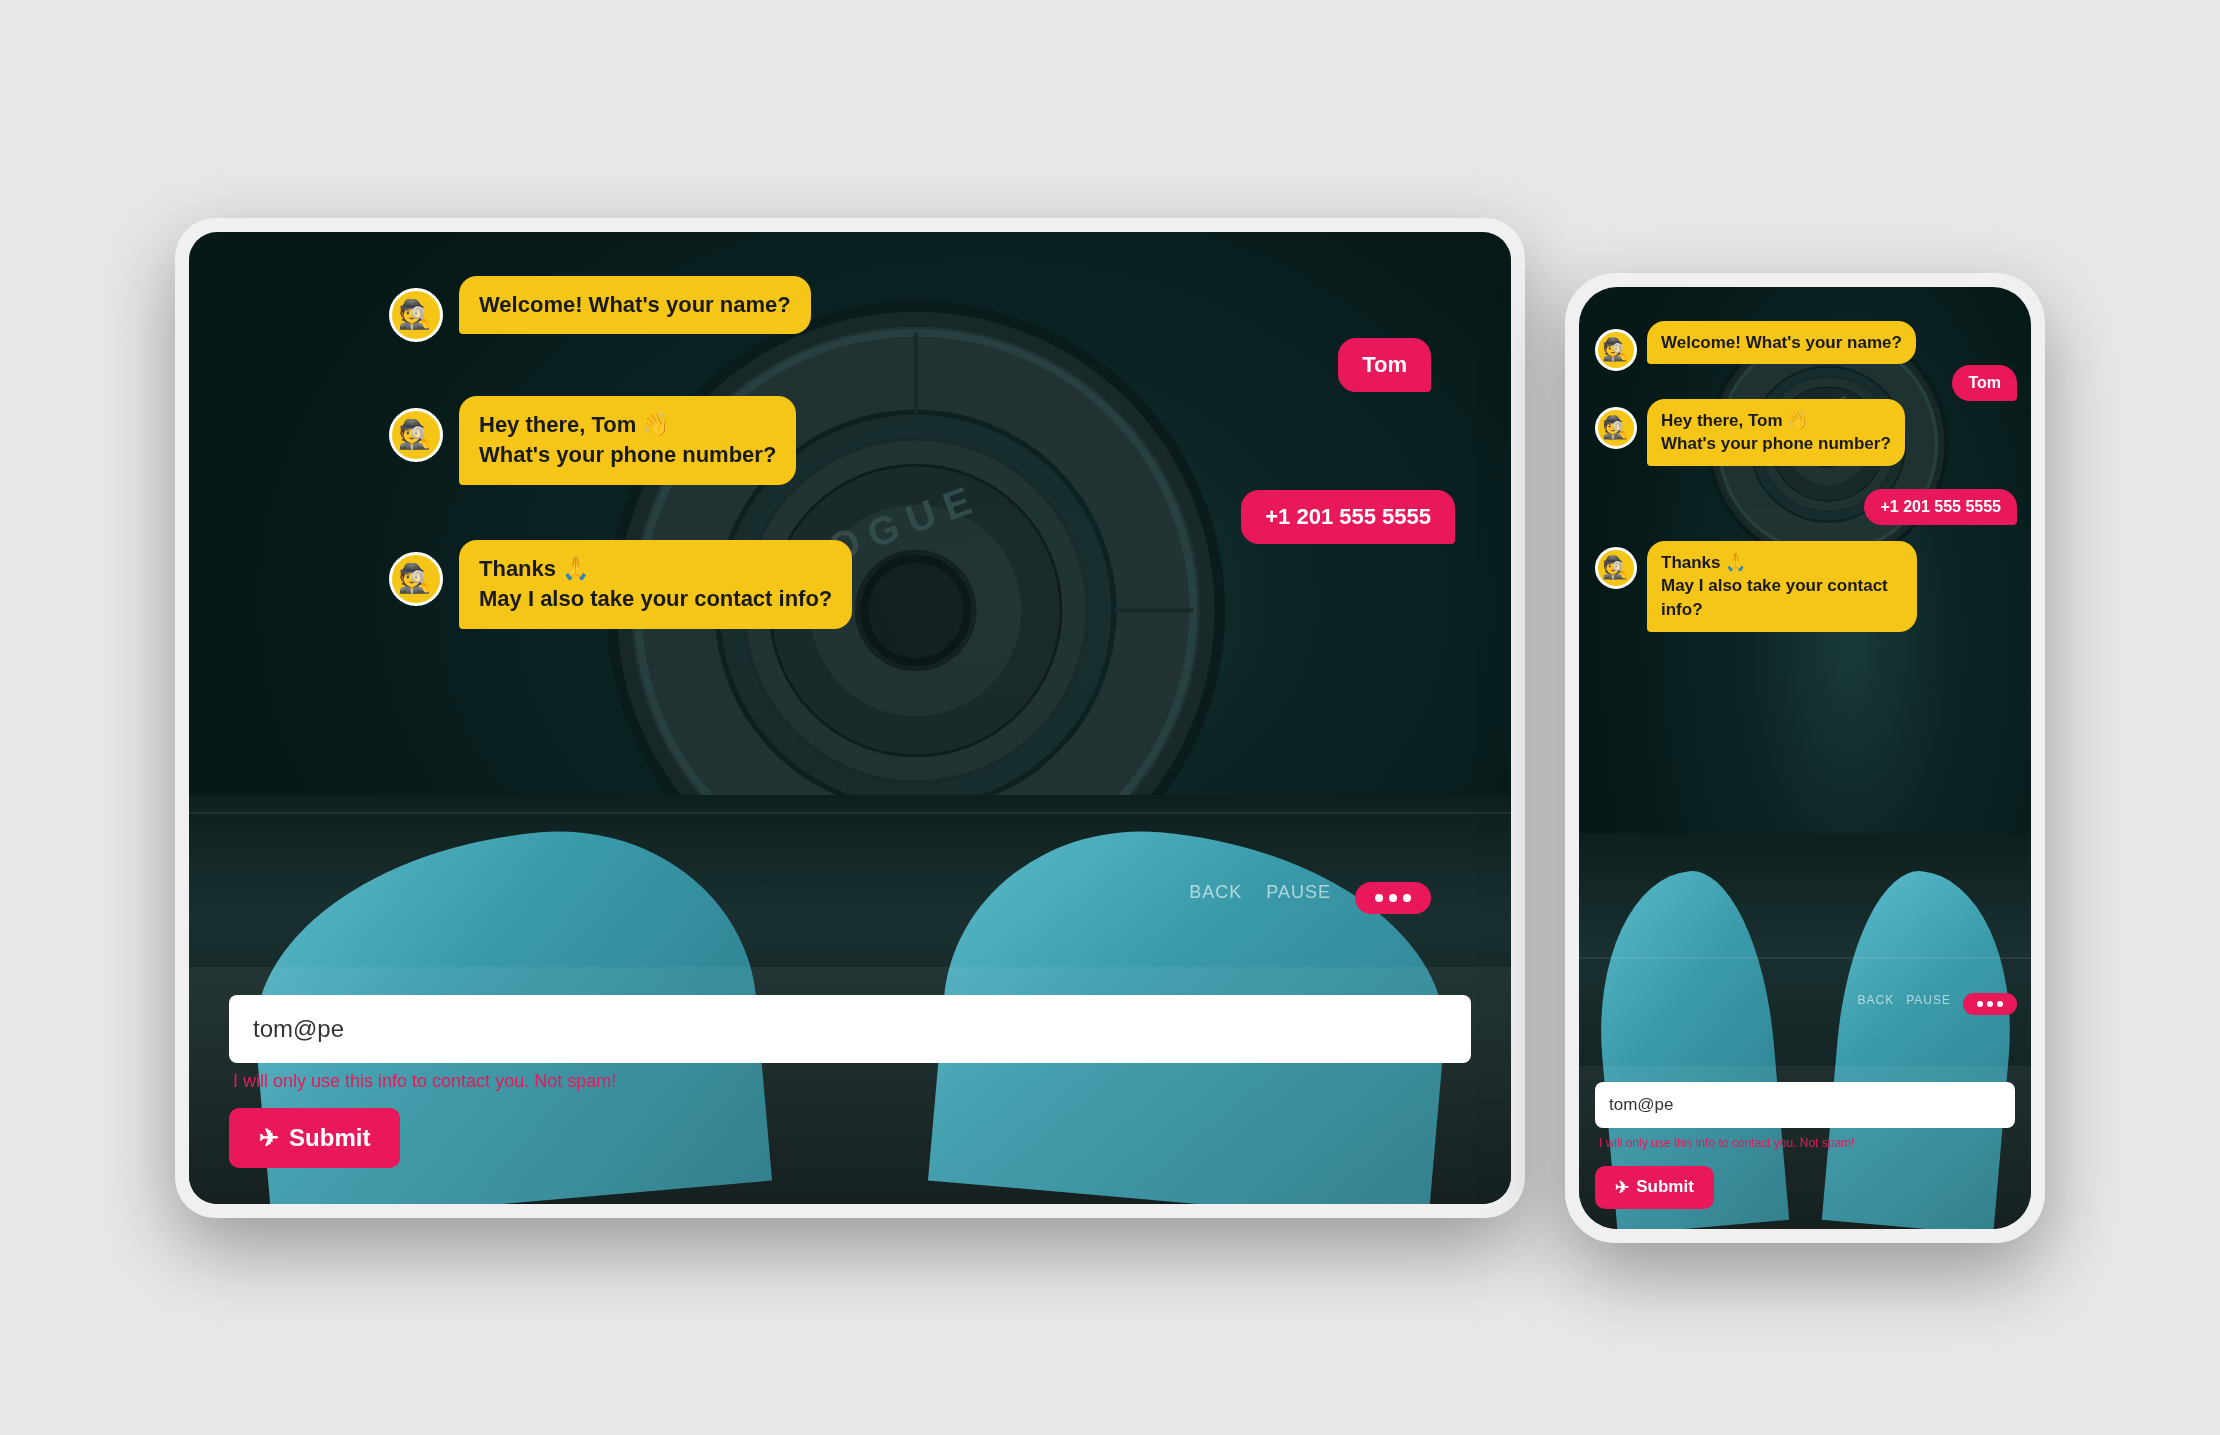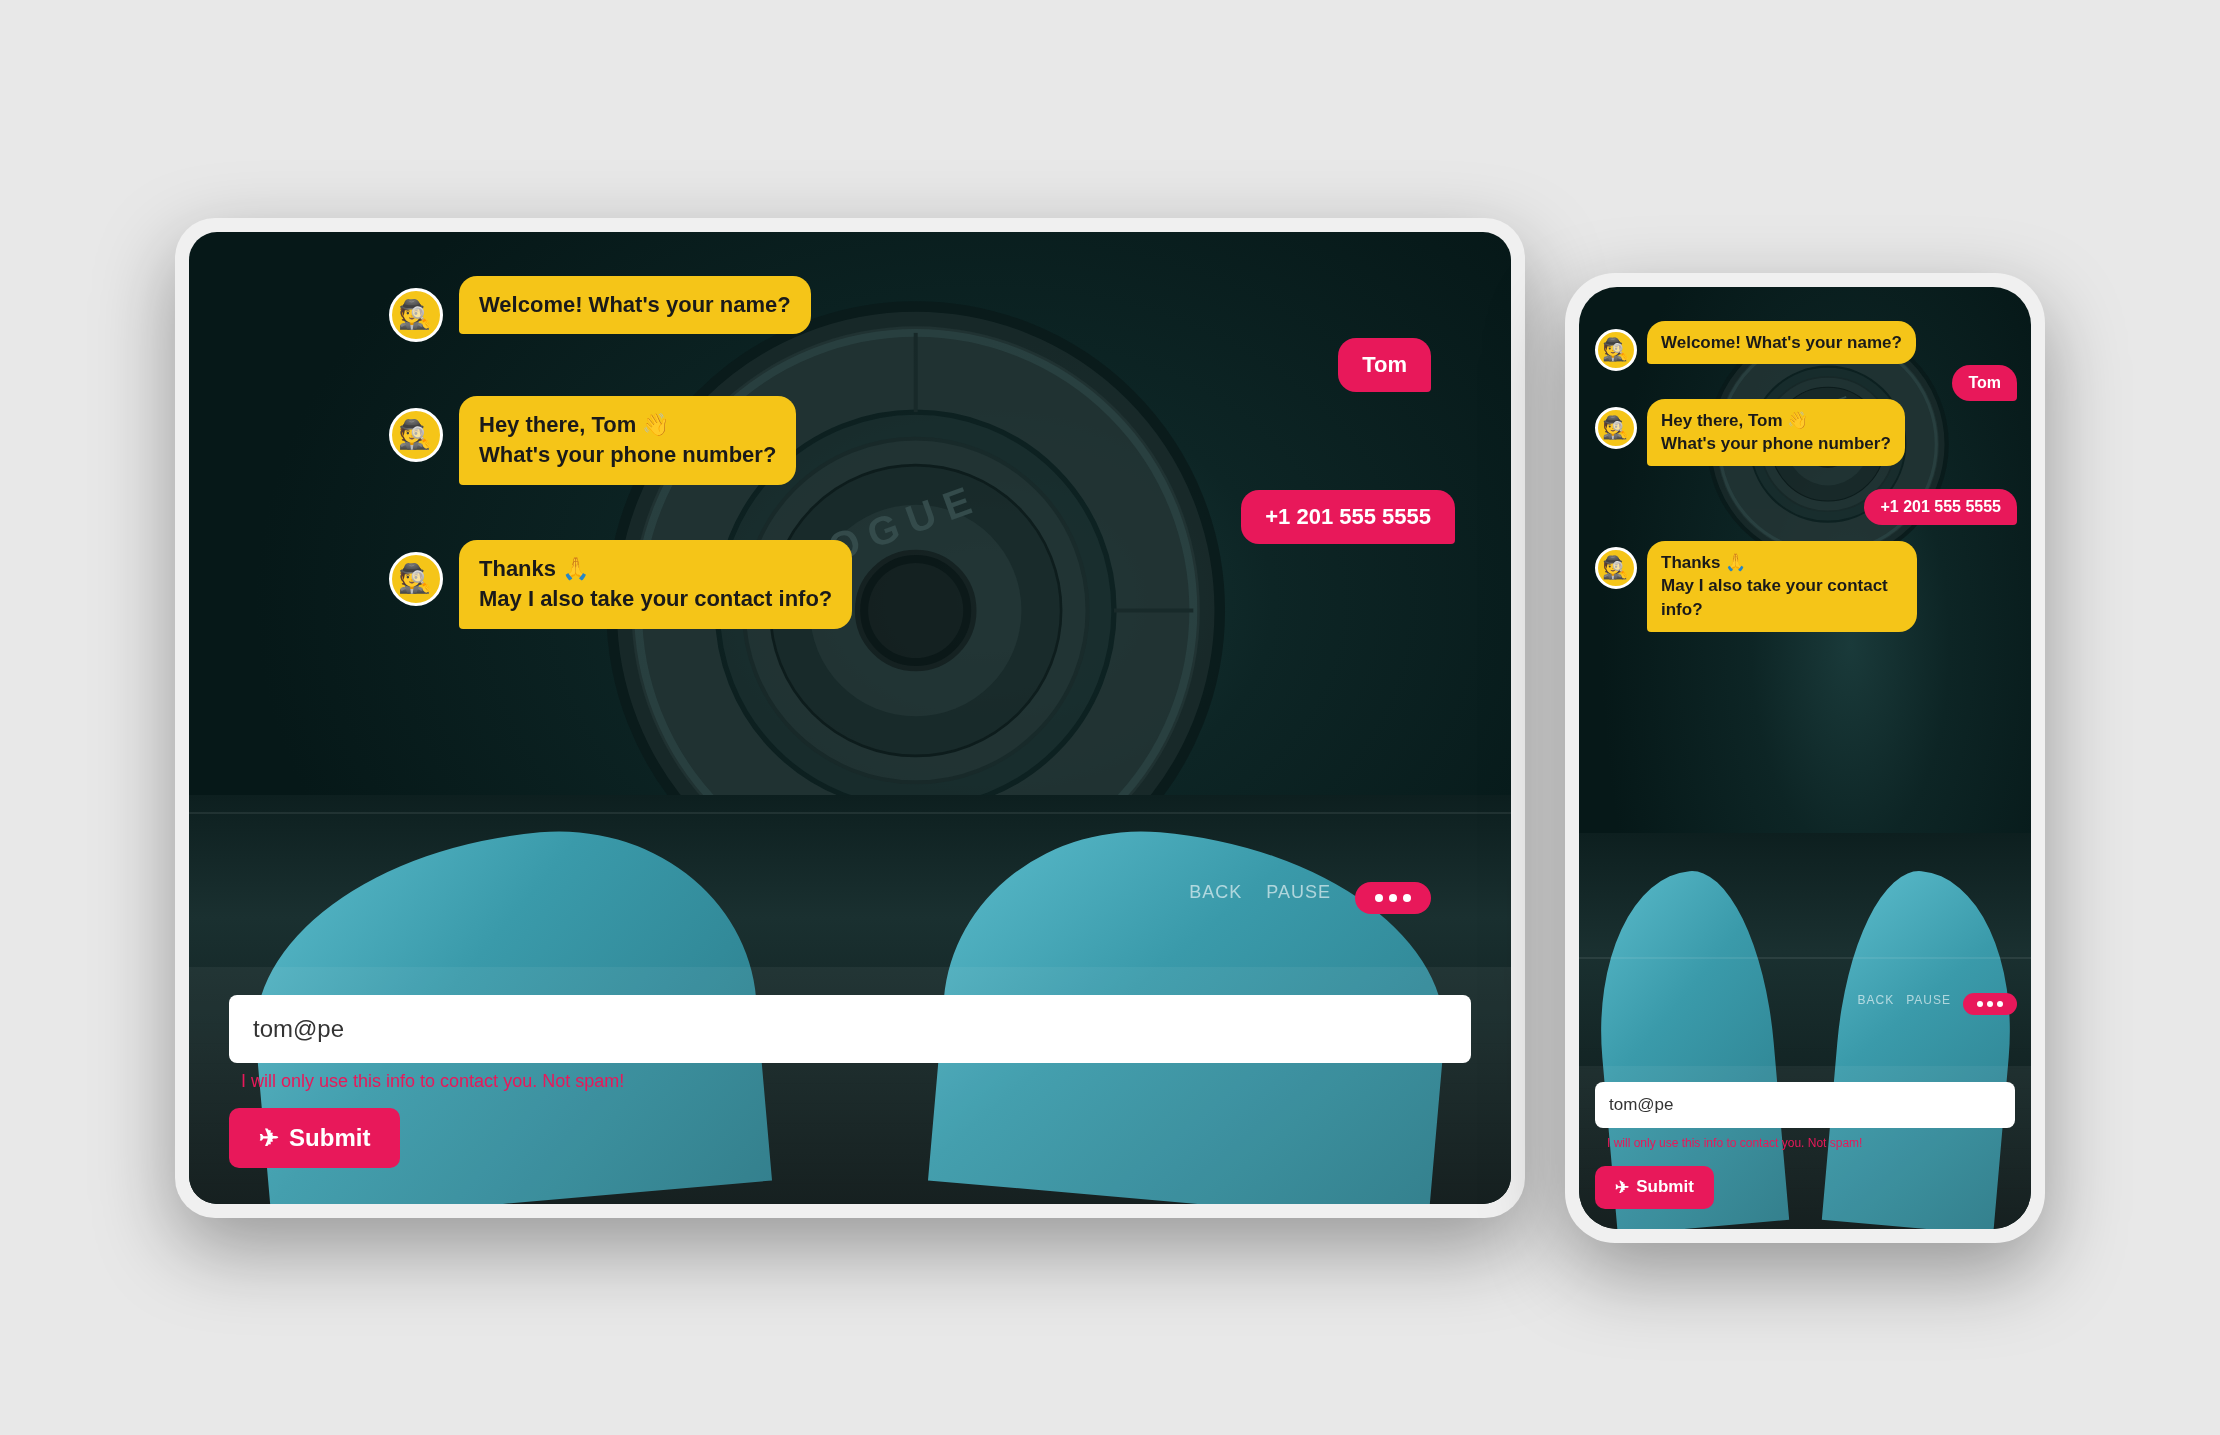--- a/index.html
+++ b/index.html
@@ -188,21 +188,21 @@
       padding: 18px 20px;
       font-size: 22px;
       color: #333;
       outline: none;
     }
 
     .privacy-text {
       color: #e8185a;
       font-size: 16px;
       margin-top: 8px;
-      margin-left: 12px;
+      margin-left: 4px;
     }
 
     .submit-btn {
       display: inline-flex;
       align-items: center;
       gap: 10px;
       background: #e8185a;
       color: #fff;
       border: none;
       border-radius: 10px;

